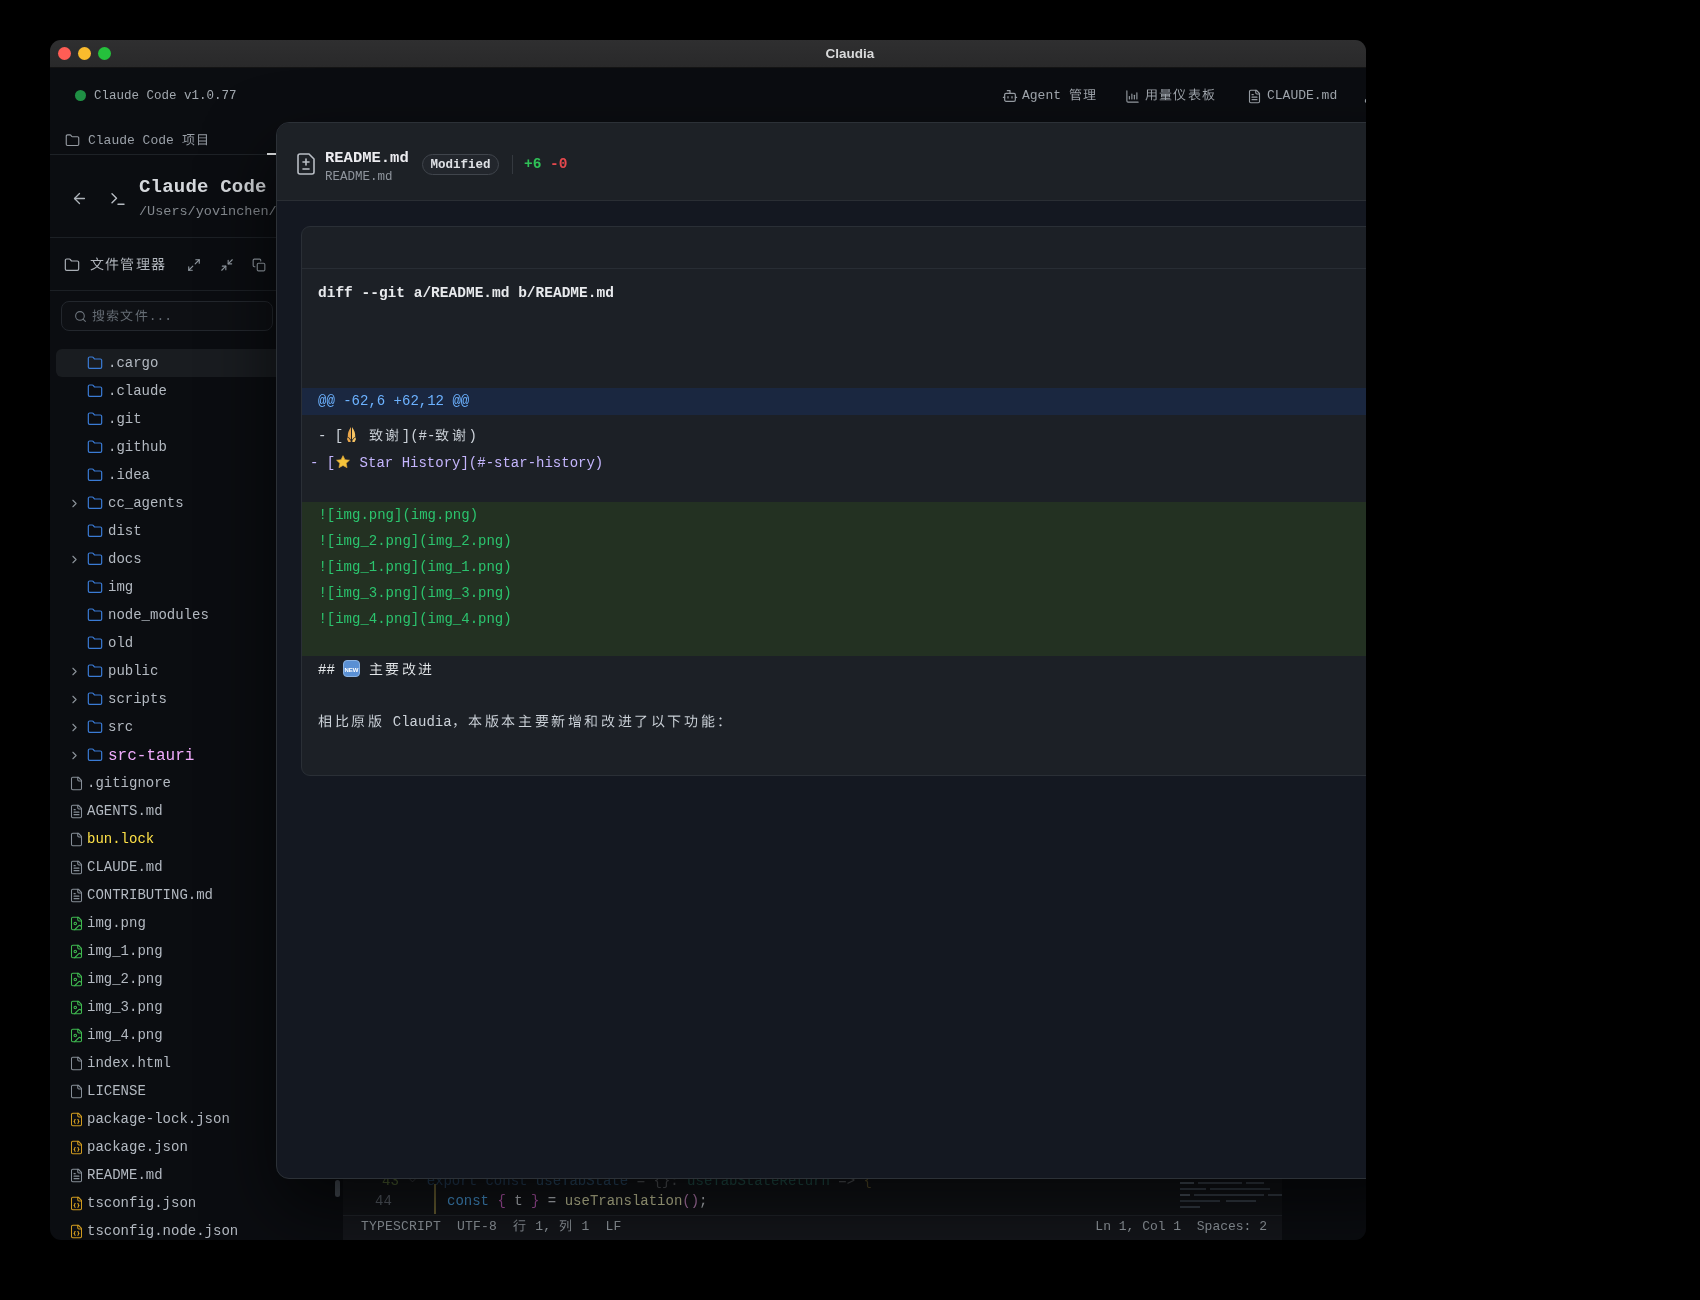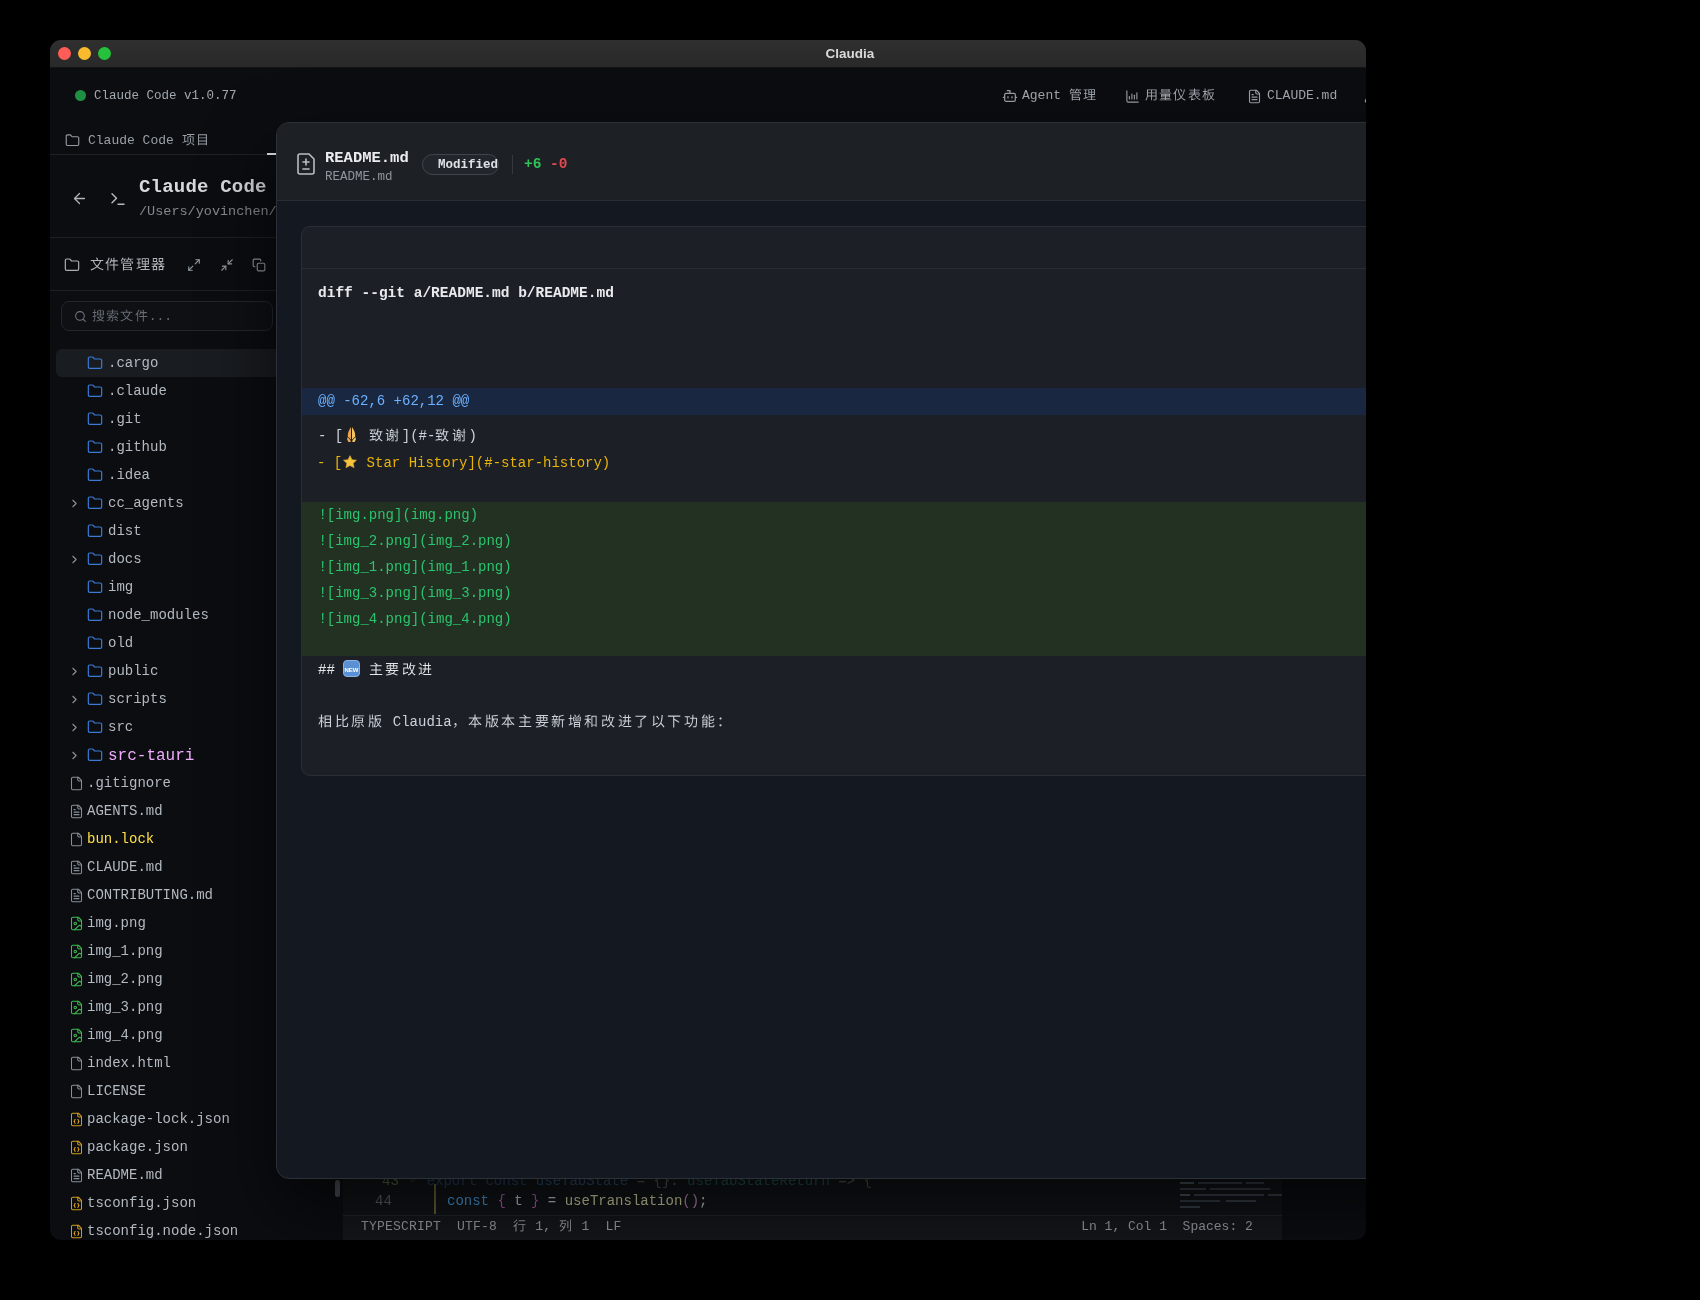--- a/index.html
+++ b/index.html
@@ -497,32 +497,32 @@
       <div class="ab" style="left:1220px;top:1164px;width:14px;height:2px;background:#39414b"></div>
       <div class="ab" style="left:1132px;top:1170px;width:40px;height:2px;background:#343c46"></div>
       <div class="ab" style="left:1178px;top:1170px;width:30px;height:2px;background:#39414b"></div>
       <div class="ab" style="left:1132px;top:1176px;width:20px;height:2px;background:#39414b"></div>
 <div class="ab" style="left:295px;top:1185px;width:939px;height:25px;background:#15171c;border-top:1px solid #22262b"></div>
 <div class="ab" style="left:313px;top:1189px;font-size:13px;color:#99a0a7;letter-spacing:.2px">TYPESCRIPT&nbsp;&nbsp;UTF-8&nbsp;&nbsp;<svg class="cj " viewBox="0 -88 100 100">
           <use href="#u36"></use>
         </svg> 1, <svg class="cj " viewBox="0 -88 100 100">
           <use href="#u7"></use>
         </svg> 1&nbsp;&nbsp;LF</div>
-<div class="ab" style="left:1019px;top:1189px;width:200px;text-align:center;font-size:13px;color:#99a0a7">Ln 1, Col 1&nbsp;&nbsp;Spaces: 2</div>
+<div class="ab" style="left:1019px;top:1189px;width:200px;text-align:right;font-size:13px;color:#99a0a7">Ln 1, Col 1&nbsp;&nbsp;Spaces: 2</div>
 <div class="ab" style="left:228px;top:92px;width:1149px;height:1057px;background:#141821;border:1px solid #2c3137;border-radius:13px;box-shadow:0 30px 70px rgba(0,0,0,.65);overflow:hidden">
 <div class="ab" style="left:0;top:0;width:1149px;height:78px;background:#1d2126;border-bottom:1px solid #2a2e34"></div>
 <svg class="ic " style="position:absolute;left:17px;top:29px;" width="24" height="24" viewBox="0 0 24 24" fill="none" stroke="#b9bec5" stroke-width="1.6" stroke-linecap="round" stroke-linejoin="round">
           <path d="M15 2H6a2 2 0 0 0-2 2v16a2 2 0 0 0 2 2h12a2 2 0 0 0 2-2V7Z"></path>
           <path d="M12 13V7"></path>
           <path d="M9 10h6"></path>
           <path d="M9 17h6"></path>
         </svg>
         <div class="ab" style="left:48px;top:26px;font-size:15.5px;font-weight:bold;color:#ececf0">README.md</div>
 <div class="ab" style="left:48px;top:47px;font-size:12.5px;color:#8f959d">README.md</div>
-<div class="ab" style="left:145px;top:31px;width:77px;height:21px;border:1px solid #40454c;border-radius:11px;background:#22262c;color:#dfe2e6;font-size:12.5px;font-weight:bold;text-align:right;line-height:20px">Modified</div>
+<div class="ab" style="left:145px;top:31px;width:77px;height:21px;border:1px solid #40454c;border-radius:11px;background:#22262c;color:#dfe2e6;font-size:12.5px;font-weight:bold;text-align:center;line-height:20px">Modified</div>
 <div class="ab" style="left:235px;top:32px;width:1px;height:19px;background:#34393f"></div>
 <div class="ab" style="left:247px;top:33px;font-size:14.5px;font-weight:bold;color:#2fc157">+6</div>
 <div class="ab" style="left:273px;top:33px;font-size:14.5px;font-weight:bold;color:#e5484d">-0</div>
 <svg class="ic " style="position:absolute;left:1108px;top:34px;" width="17" height="17" viewBox="0 0 24 24" fill="none" stroke="#d2d6db" stroke-width="1.9" stroke-linecap="round" stroke-linejoin="round">
           <path d="M18 6 6 18"></path>
           <path d="m6 6 12 12"></path>
         </svg>
         <div class="ab" style="left:24px;top:103px;width:1101px;height:550px;background:#1c2026;border:1px solid #2a2f36;border-radius:9px;overflow:hidden">
 <div class="ab" style="left:0;top:41px;width:1101px;height:1px;background:#282d34"></div>
 <div class="ab" style="left:16px;top:58px;font-size:14.5px;font-weight:bold;color:#e8eaed">diff --git a/README.md b/README.md</div>
@@ -534,21 +534,21 @@
               <path fill="#f7c463" d="M17.1 15.5 13.2 20.8 13.2 22.5 16.4 22.5 18.4 18.2 Z"></path>
             </svg> <svg class="cj dj" viewBox="0 -88 100 100">
               <use href="#u35"></use>
             </svg><svg class="cj dj" viewBox="0 -88 100 100">
               <use href="#u40"></use>
             </svg>](#-<svg class="cj dj" viewBox="0 -88 100 100">
               <use href="#u35"></use>
             </svg><svg class="cj dj" viewBox="0 -88 100 100">
               <use href="#u40"></use>
             </svg>)</div>
-<div class="ab" style="left:15px;top:223px;font-size:14px;color:#eab308;line-height:26px">- [<svg style="vertical-align:-2.5px" width="16" height="16" viewBox="0 0 24 24">
+<div class="ab" style="left:8px;top:223px;font-size:14px;color:#c4b5fd;line-height:26px">- [<svg style="vertical-align:-2.5px" width="16" height="16" viewBox="0 0 24 24">
               <path fill="#f5c43b" stroke="#e2a93a" stroke-width="1" d="M12 2.5l2.95 6.1 6.7.75-4.95 4.55 1.35 6.6L12 17.2 5.95 20.5l1.35-6.6L2.35 9.35l6.7-.75Z"></path>
             </svg> Star History](#-star-history)</div>
 <div class="ab" style="left:0;top:275px;width:1101px;height:154px;background:#233122;color:#2bc46e;font-size:14px;white-space:pre"><div style="margin-left:8px"><div style="height:26px;line-height:26px"> ![img.png](img.png)</div><div style="height:26px;line-height:26px"> ![img_2.png](img_2.png)</div><div style="height:26px;line-height:26px"> ![img_1.png](img_1.png)</div><div style="height:26px;line-height:26px"> ![img_3.png](img_3.png)</div><div style="height:26px;line-height:26px"> ![img_4.png](img_4.png)</div></div></div>
 <div class="ab" style="left:16px;top:430px;font-size:14px;color:#e4e7ea;line-height:26px">## <svg style="vertical-align:-3px" width="17" height="17" viewBox="0 0 17 17">
               <rect x="0.5" y="0.5" width="16" height="16" rx="3.5" fill="#5a90d4" stroke="#8ab2e2" stroke-width="1"></rect>
               <text x="8.5" y="11.5" font-family="Liberation Sans,sans-serif" font-size="6" font-weight="bold" fill="#fff" text-anchor="middle">NEW</text>
             </svg> <svg class="cj dj" viewBox="0 -88 100 100">
               <use href="#u1"></use>
             </svg><svg class="cj dj" viewBox="0 -88 100 100">
               <use href="#u38"></use>

